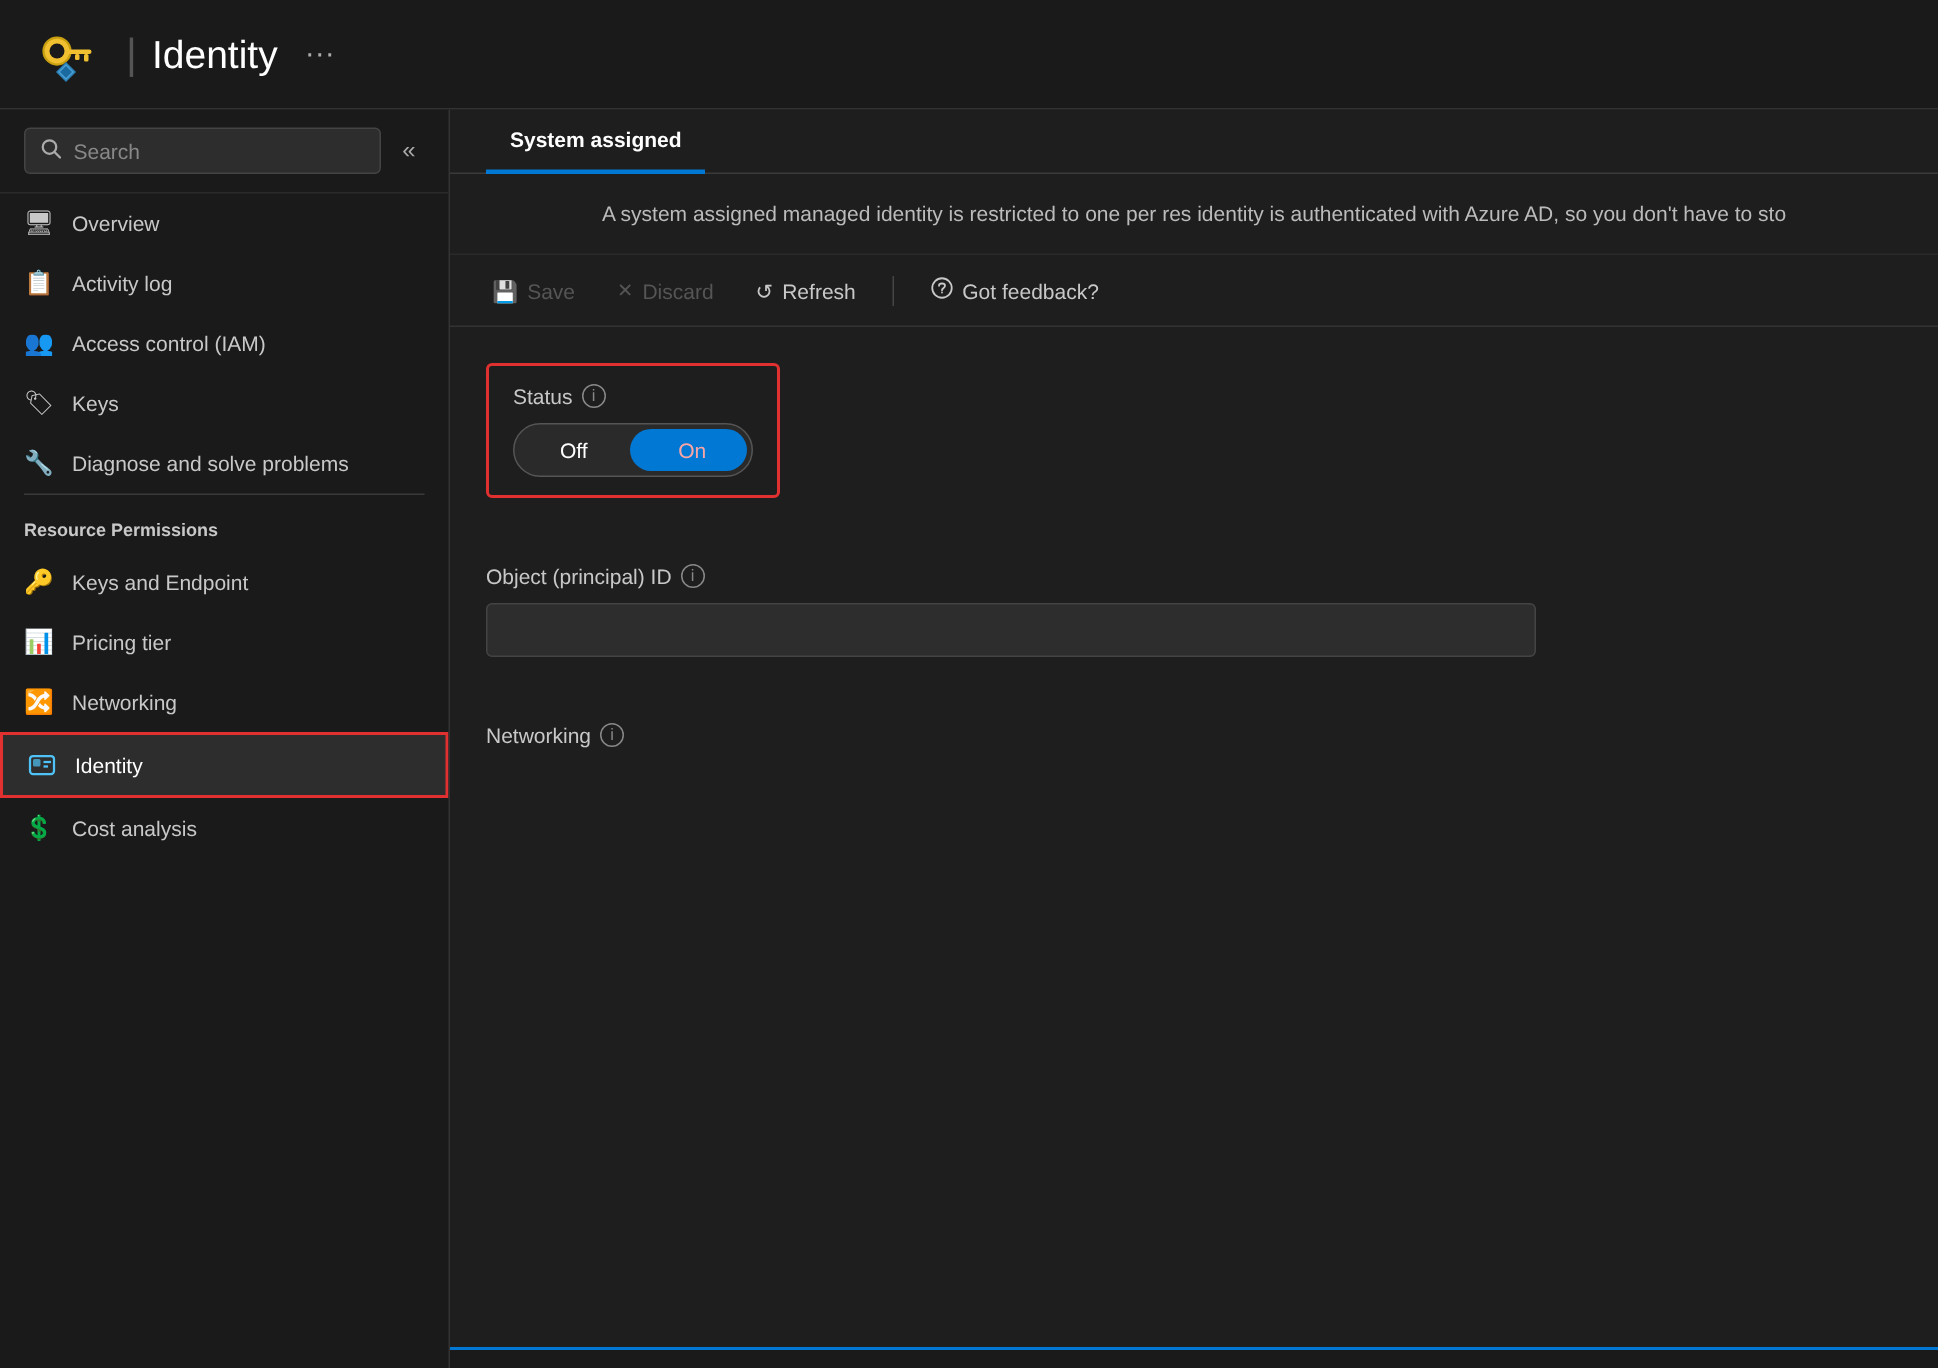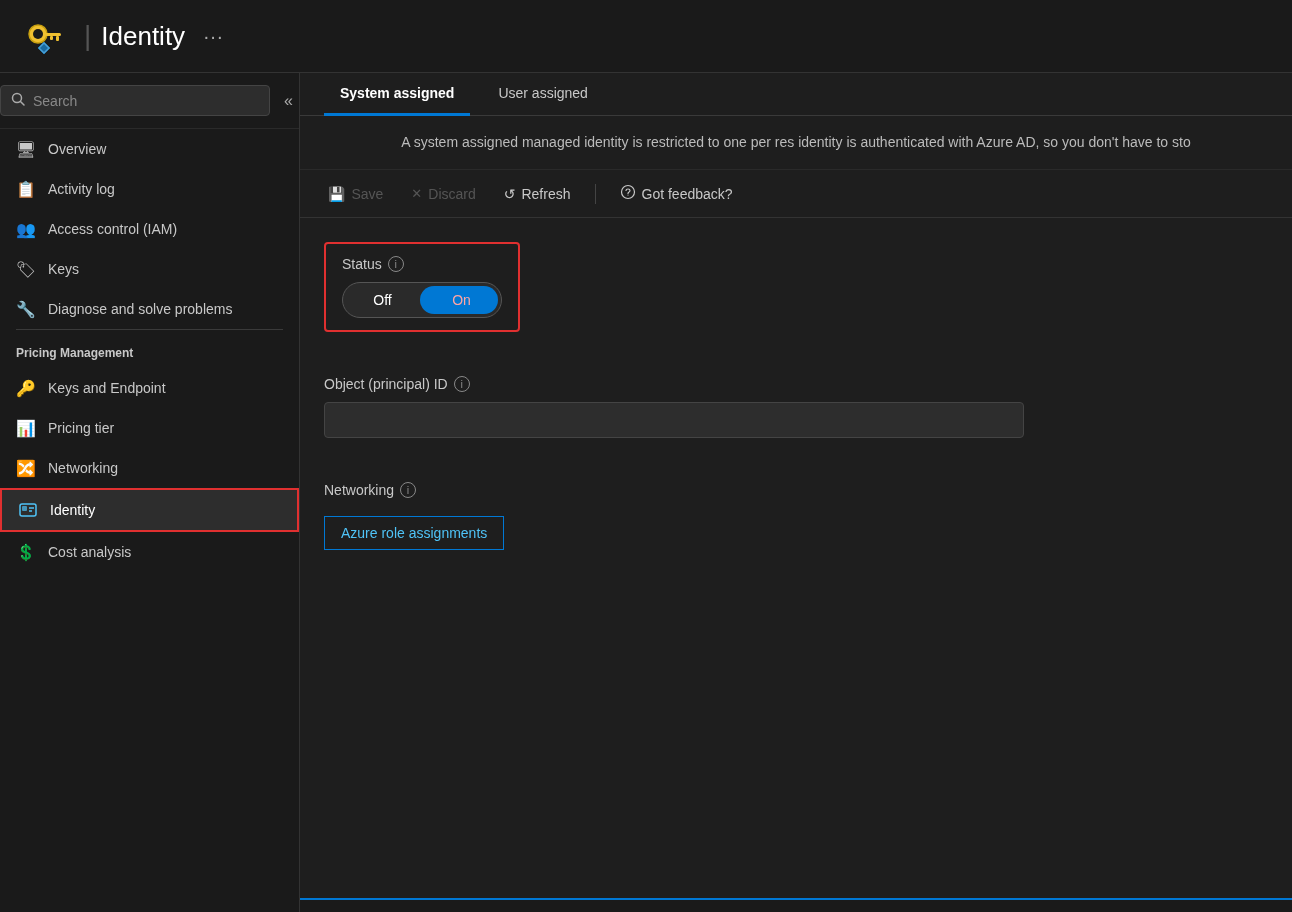--- a/index.html
+++ b/index.html
@@ -65,21 +65,21 @@
       background: #1a1a1a;
       border-right: 1px solid #333;
       display: flex;
       flex-direction: column;
       overflow-y: auto;
       flex-shrink: 0;
     }
 
     
     .search-container {
-      padding: 12px 0;
+      padding: 12px 16px;
       border-bottom: 1px solid #2a2a2a;
     }
     .search-box {
       display: flex;
       align-items: center;
       background: #2d2d2d;
       border: 1px solid #444;
       border-radius: 4px;
       padding: 6px 10px;
       gap: 8px;
@@ -406,21 +406,21 @@
         <span class="nav-item-icon">🏷</span>
         <span class="nav-item-label">Keys</span>
       </div>
       <div class="nav-item">
         <span class="nav-item-icon">🔧</span>
         <span class="nav-item-label">Diagnose and solve problems</span>
       </div>
     </div>
 
     <hr class="section-divider">
-    <div class="section-header">Pricing Management</div>
+    <div class="section-header">Resource Permissions</div>
 
     <div>
       <div class="nav-item">
         <span class="nav-item-icon">🔑</span>
         <span class="nav-item-label">Keys and Endpoint</span>
       </div>
       <div class="nav-item">
         <span class="nav-item-icon">📊</span>
         <span class="nav-item-label">Pricing tier</span>
       </div>
@@ -444,21 +444,20 @@
         <span class="nav-item-icon">💲</span>
         <span class="nav-item-label">Cost analysis</span>
       </div>
     </div>
   </div>
 
   <div class="content-area">
 
     <div class="tabs-container">
       <div class="tab active">System assigned</div>
-      <div class="tab">User assigned</div>
     </div>
 
     <div class="description-text">A system assigned managed identity is restricted to one per res identity is authenticated with Azure AD, so you don't have to sto</div>
 
     <div class="toolbar">
       <button class="toolbar-btn disabled">
         <span>💾</span>
         <span>Save</span>
       </button>
       <button class="toolbar-btn disabled">
@@ -505,20 +504,19 @@
           <span class="info-icon">i</span>
         </div>
         <input type="text" class="input-field" value="" style="">
       </div>
 
       <div class="field-group">
         <div class="field-label">
           <span>Networking</span>
           <span class="info-icon">i</span>
         </div>
-        <button class="azure-role-btn">Azure role assignments</button>
       </div>
 
     </div>
 
     <div class="bottom-bar"></div>
   </div>
 </div>
 
 </body></html>

